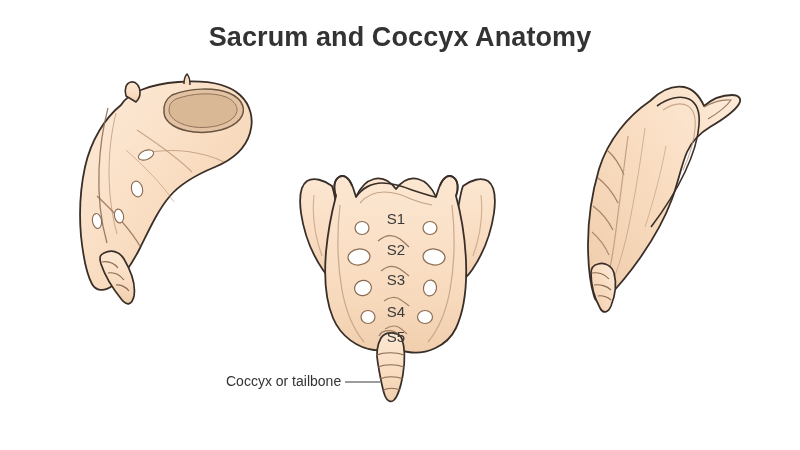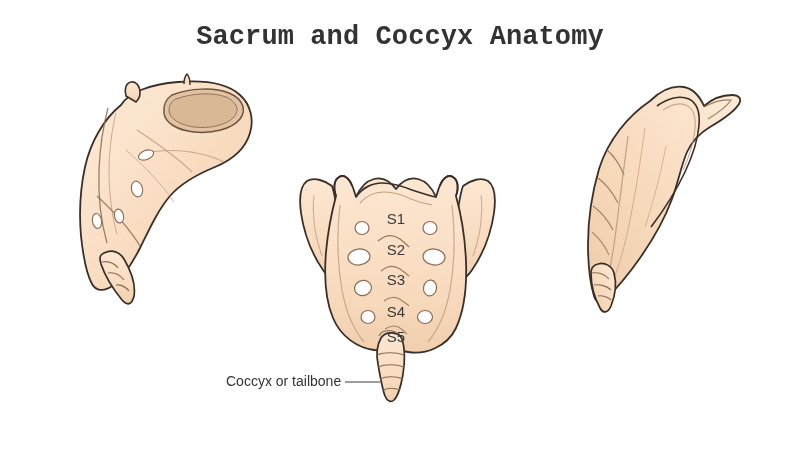--- a/index.html
+++ b/index.html
@@ -24,21 +24,21 @@
   .fig-title {
     position: absolute;
     top: 22px;
     left: 0;
     width: 800px;
     text-align: center;
     font-size: 27px;
     font-weight: bold;
     color: #333333;
     letter-spacing: 0.1px;
-    font-family: Liberation Mono, monospace;
+    font-family: Liberation Sans, sans-serif;
   }
   svg.anatomy {
     position: absolute;
     top: 0;
     left: 0;
   }
   text.vert-label {
     font-family: "Liberation Sans", sans-serif;
     font-size: 15px;
     fill: #3a3a3a;

